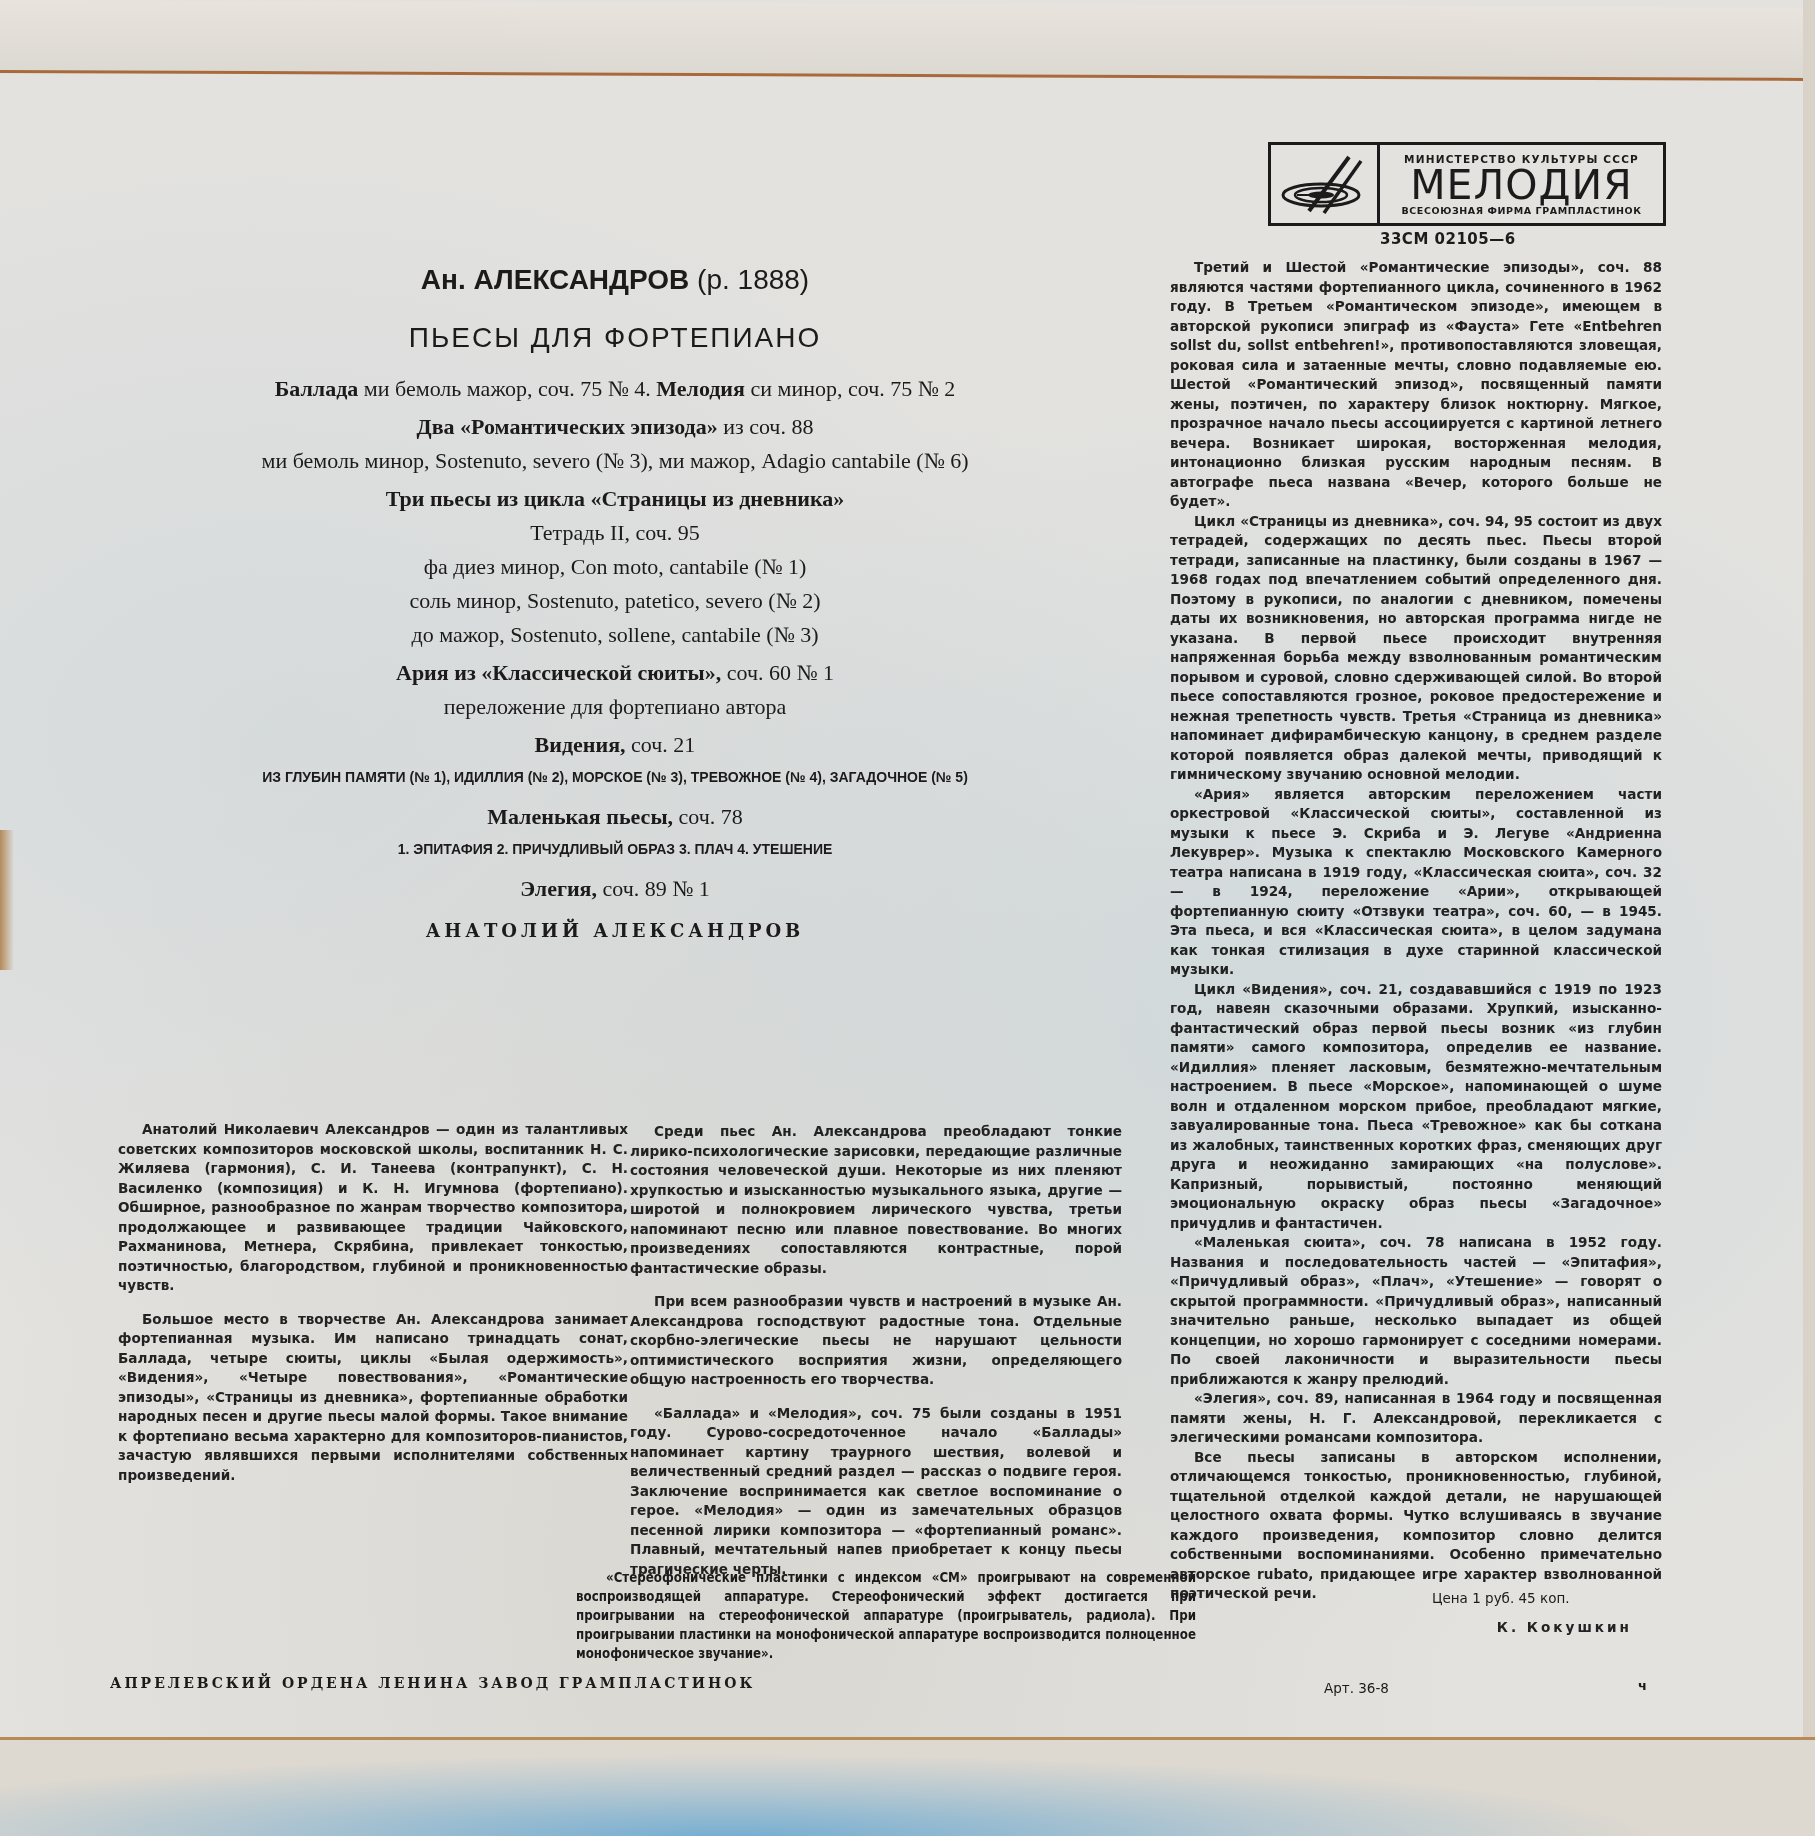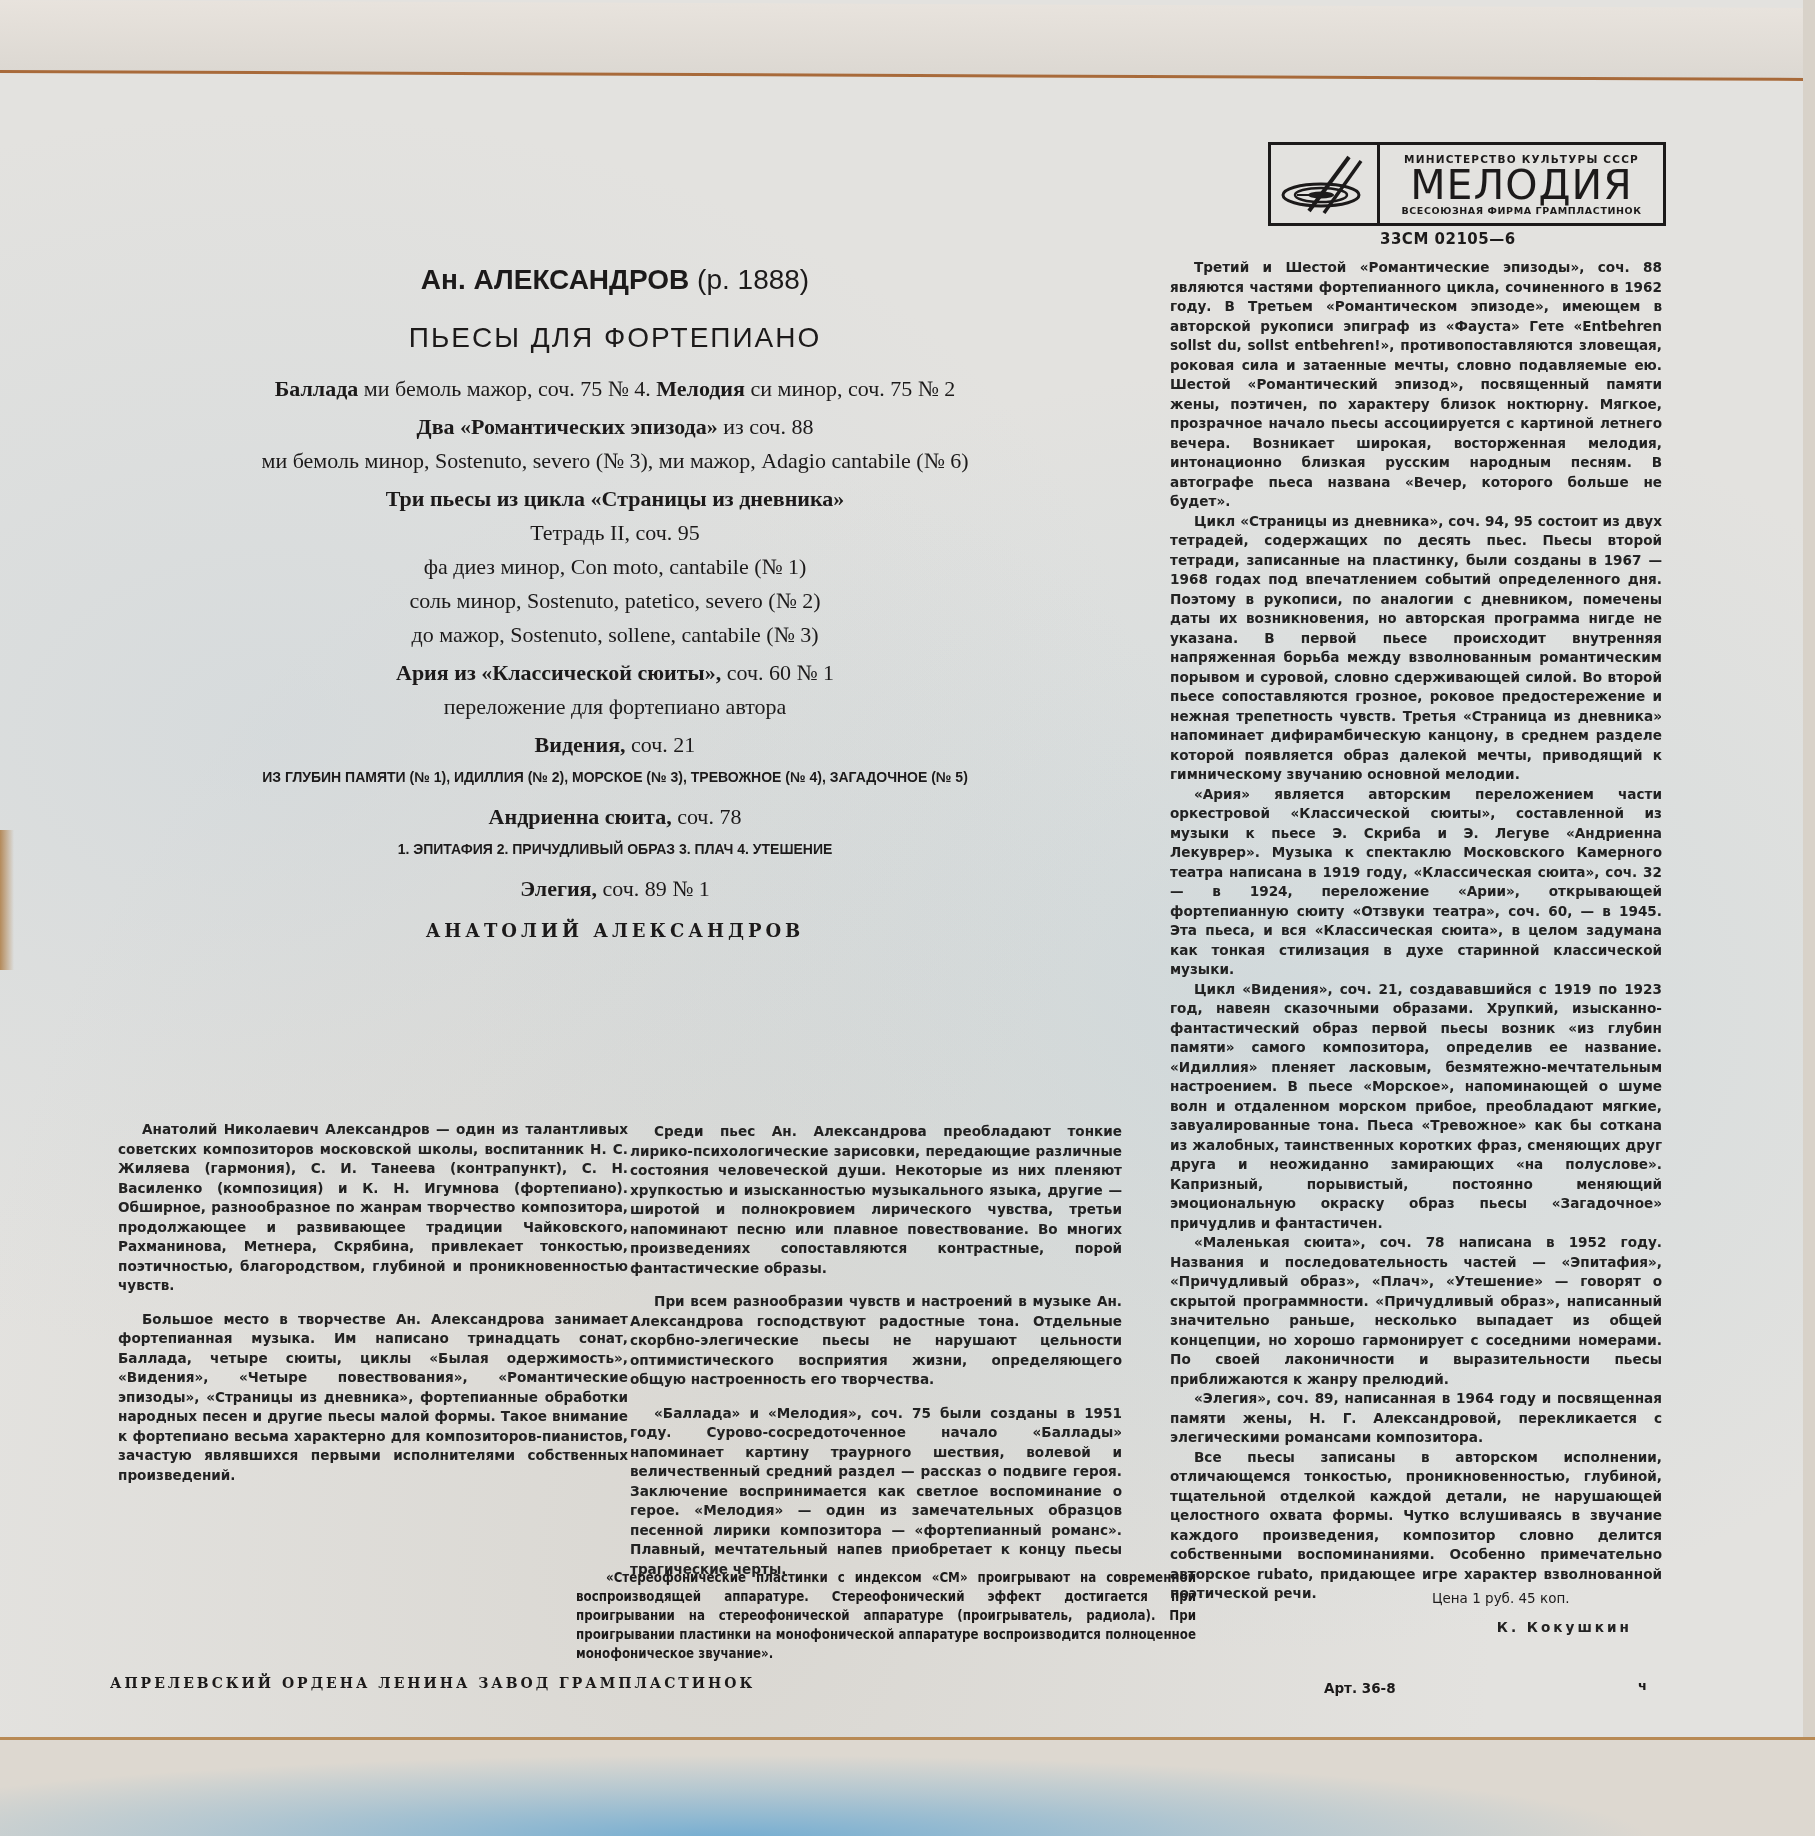--- a/index.html
+++ b/index.html
@@ -94,21 +94,21 @@
   .stereo-note {
     position:absolute; left:576px; top:1568px; width:620px; font-size:13.2px;
     line-height:19px; font-weight:bold; text-align:justify; font-family:"DejaVu Sans Condensed","DejaVu Sans", sans-serif;
   }
   .stereo-note p { margin:0; text-indent:30px; }
 
   .footer-plant {
     position:absolute; left:110px; top:1675px; font-family:"DejaVu Serif", serif;
     font-size:14px; font-weight:bold; letter-spacing:3px;
   }
-  .footer-art { position:absolute; left:1324px; top:1680px; font-size:13.5px; font-weight:bold; }
+  .footer-art { position:absolute; left:1324px; top:1680px; font-size:13.5px; font-weight:normal; }
   .footer-price { position:absolute; left:1432px; top:1590px; font-size:13.5px; font-weight:normal;text-align:right; }
   .footer-mark { position:absolute; left:1638px; top:1678px; font-size:13px; font-weight:bold; }
 </style>
 </head>
 <body>
 
 <div class="sleeve">
   <div class="top-flap"></div>
   <div class="right-flap"></div>
   <div class="left-stain"></div>
@@ -156,21 +156,21 @@
     <div class="t-line">до мажор, Sostenuto, sollene, cantabile (№ 3)</div>
     <div class="t-line tight">
       <b>Ария из «Классической сюиты»,</b><span> соч. 60 № 1</span>
     </div>
     <div class="t-line">переложение для фортепиано автора</div>
     <div class="t-line tight">
       <b>Видения,</b><span> соч. 21</span>
     </div>
     <div class="caps-small">ИЗ ГЛУБИН ПАМЯТИ (№ 1), ИДИЛЛИЯ (№ 2), МОРСКОЕ (№ 3),  ТРЕВОЖНОЕ (№ 4), ЗАГАДОЧНОЕ (№ 5)</div>
     <div class="t-line tight">
-      <b>Андриенна сюита,</b><span> соч. 78</span>
+      <b>Маленькая пьесы,</b><span> соч. 78</span>
     </div>
     <div class="caps-small">1. ЭПИТАФИЯ 2. ПРИЧУДЛИВЫЙ ОБРАЗ 3. ПЛАЧ 4. УТЕШЕНИЕ</div>
     <div class="t-line">
       <b>Элегия,</b><span> соч. 89 № 1</span>
     </div>
     <div class="author-heading">АНАТОЛИЙ АЛЕКСАНДРОВ</div>
   </div>
 
   <div class="col col-left">
     <p>Анатолий Николаевич Александров — один из талантливых советских композиторов московской школы, воспитанник Н. С. Жиляева (гармония), С. И. Танеева (контрапункт), С. Н. Василенко (композиция) и К. Н. Игумнова (фортепиано). Обширное, разнообразное по жанрам творчество композитора, продолжающее и развивающее традиции Чайковского, Рахманинова, Метнера, Скрябина, привлекает тонкостью, поэтичностью, благородством, глубиной и проникновенностью чувств.</p>

